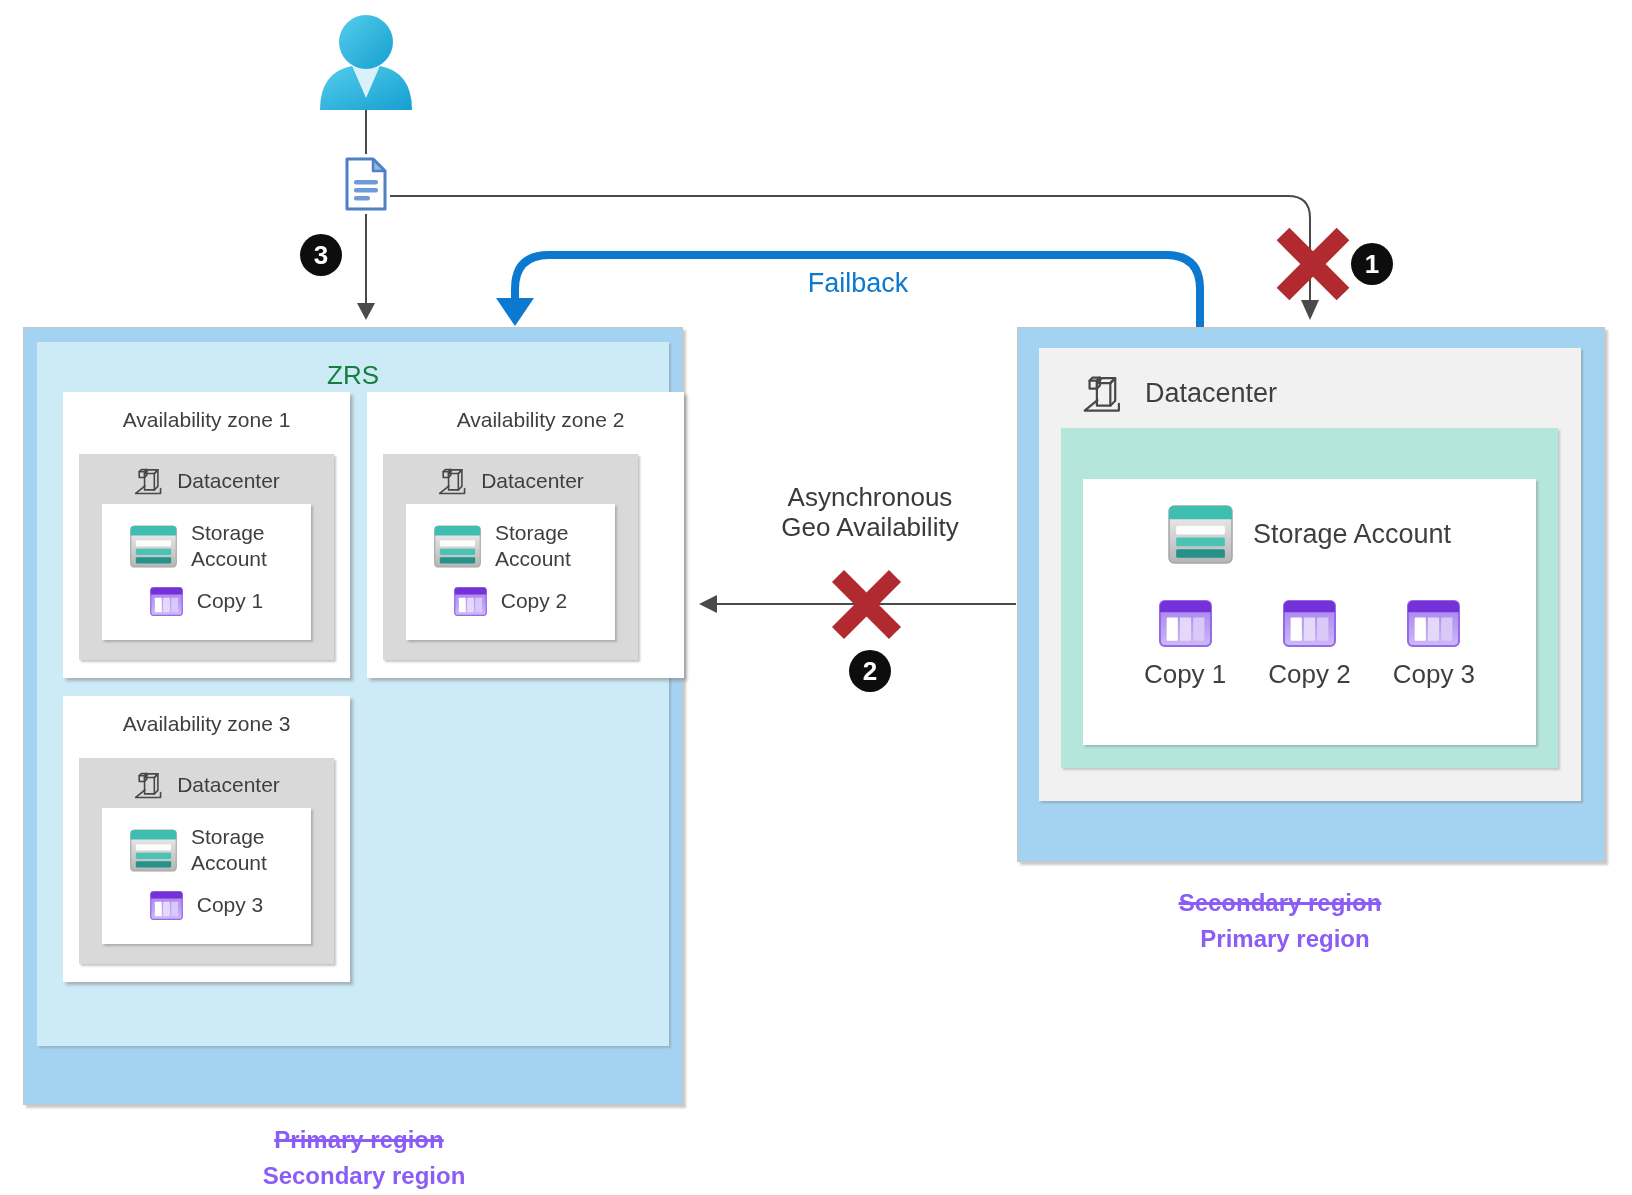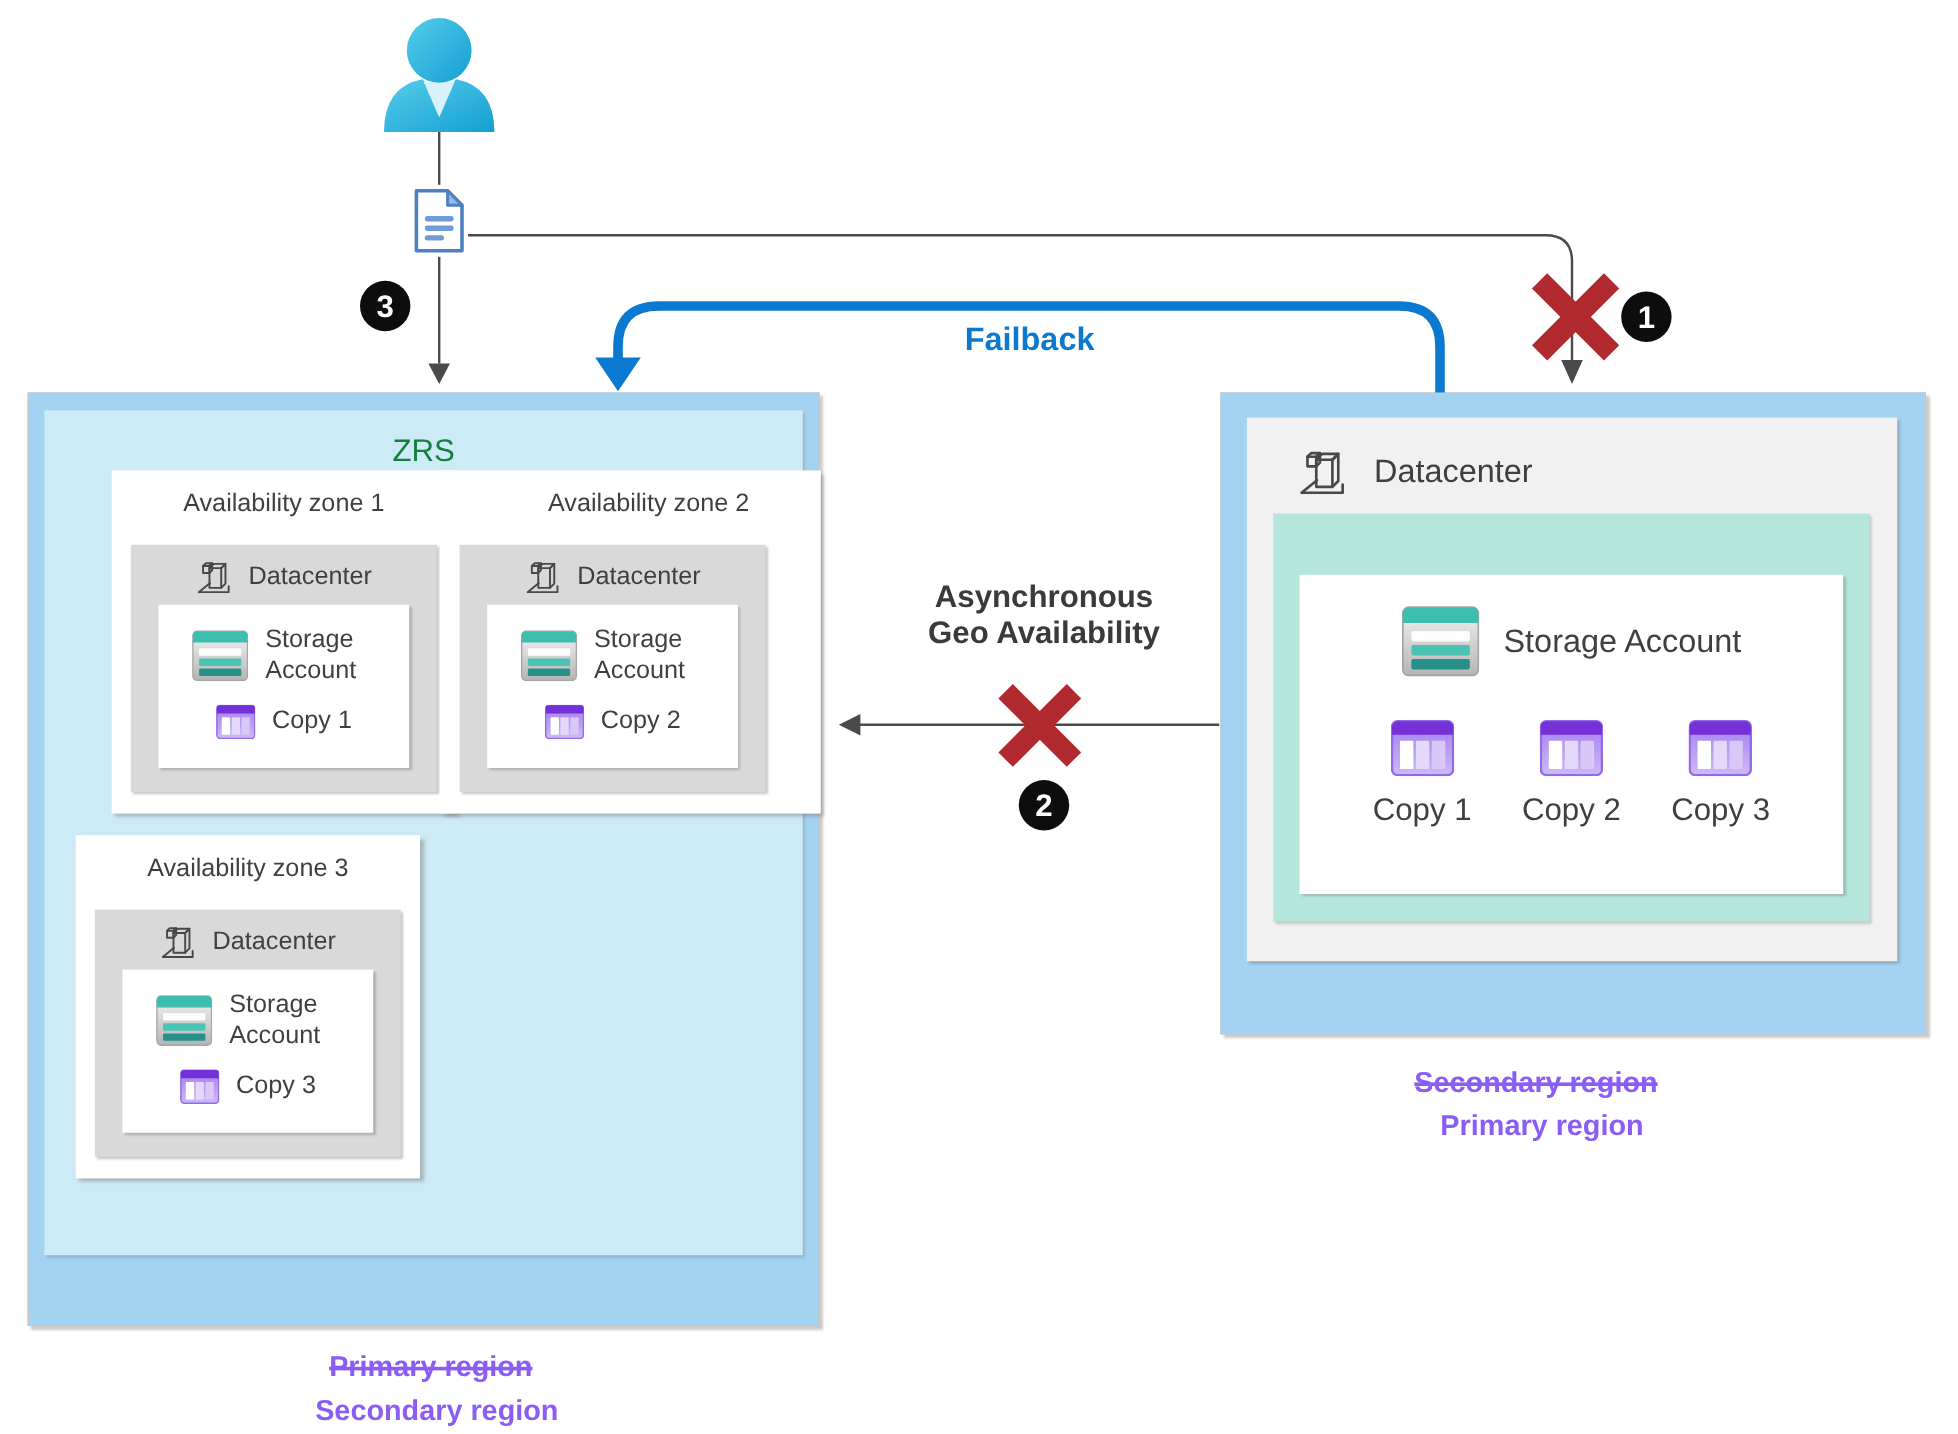--- a/index.html
+++ b/index.html
@@ -7,21 +7,21 @@
     position:relative;width:1632px;height:1195px;background:#ffffff;overflow:hidden;
     font-family:"Liberation Sans","DejaVu Sans",sans-serif;color:#3f3f3f;
   }
   
   .region{position:absolute;background:#a4d3f2;border:1px solid #c6c6c6;box-shadow:3px 3px 2px rgba(140,140,140,.45);}
   .region-left{left:23px;top:327px;width:658px;height:776px;}
   .region-right{left:1017px;top:327px;width:586px;height:533px;}
   .zrs{position:absolute;left:13px;top:14px;width:632px;height:704px;background:#cdebf7;box-shadow:2px 2px 2px rgba(120,120,120,.35);}
   .zrs-title{text-align:center;font-size:26px;margin-top:18px;color:#15803d;}
   .az{position:absolute;width:287px;height:286px;background:#ffffff;box-shadow:3px 3px 3px rgba(110,110,110,.45);}
-  .az1{left:26px;top:50px;margin-left:30px;}
+  .az1{left:26px;top:50px;}
   .az2{left:330px;top:50px;padding-left:30px;}
   .az3{left:26px;top:354px;}
   .az-title{text-align:center;font-size:21px;margin-top:16px;color:#3f3f3f;}
   .dc{position:absolute;left:16px;top:62px;width:255px;height:206px;background:#d9d9d9;box-shadow:2px 2px 2px rgba(110,110,110,.4);}
   .dc-head{display:flex;align-items:center;justify-content:center;gap:12px;padding-top:10px;}
   .dc-head .dc-label{font-size:21px;color:#3f3f3f;}
   .dc-inner{position:absolute;left:23px;right:23px;top:50px;bottom:20px;background:#ffffff;box-shadow:2px 2px 2px rgba(110,110,110,.4);}
   .row{display:flex;align-items:center;justify-content:center;gap:14px;}
   .storage-row{margin-top:16px;}
   .copy-row{margin-top:14px;}
@@ -34,23 +34,23 @@
   .lrs{position:absolute;left:22px;top:80px;width:497px;height:340px;background:#b4e6dc;box-shadow:2px 2px 2px rgba(120,120,120,.35);}
   .lrs-title{text-align:center;font-size:26px;margin-top:12px;color:#3f3f3f;}
   .lrs-inner{position:absolute;left:22px;top:51px;width:453px;height:266px;background:#ffffff;box-shadow:2px 2px 2px rgba(120,120,120,.4);}
   .lrs-storage-row{display:flex;align-items:center;justify-content:center;gap:20px;margin-top:26px;}
   .storage-label-lg{font-size:27px;color:#3f3f3f;}
   .copies-row{display:flex;justify-content:center;gap:42px;margin-top:36px;}
   .copy-col{display:flex;flex-direction:column;align-items:center;gap:12px;}
   .copy-label-lg{font-size:26px;color:#3f3f3f;}
   
   .failback-label{position:absolute;left:758px;top:268px;width:200px;text-align:center;
-    font-size:27px;font-weight:bold;color:#0b79d0;}
+    font-size:27px;font-weight:normal;color:#0b79d0;}
   .async-label{position:absolute;left:715px;top:482px;width:310px;text-align:center;
-    font-size:26px;font-weight:bold;color:#3a3a3a;line-height:30px;}
+    font-size:26px;font-weight:normal;color:#3a3a3a;line-height:30px;}
   .region-label{position:absolute;text-align:center;font-weight:bold;color:#8b5cf6;font-size:24px;line-height:36px;}
   .region-label-left{left:164px;top:1122px;width:400px;}
   .region-label-right{left:1085px;top:885px;width:400px;}
   .struck{text-decoration:line-through;text-decoration-thickness:3px;padding:0 12px 0 2px;}
   
   .badge{position:absolute;width:42px;height:42px;border-radius:50%;background:#0d0d0d;color:#ffffff;
     font-size:26px;font-weight:bold;display:flex;align-items:center;justify-content:center;}
   .badge1{left:1351px;top:243px;}
   .badge2{left:849px;top:650px;}
   .badge3{left:300px;top:234px;}

